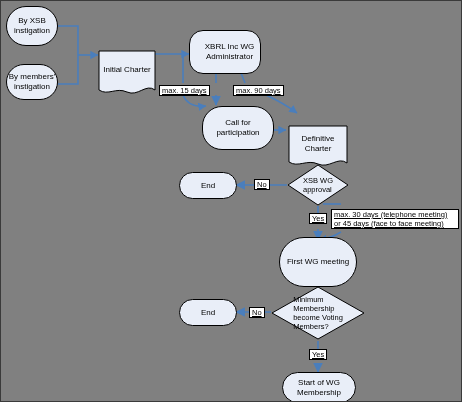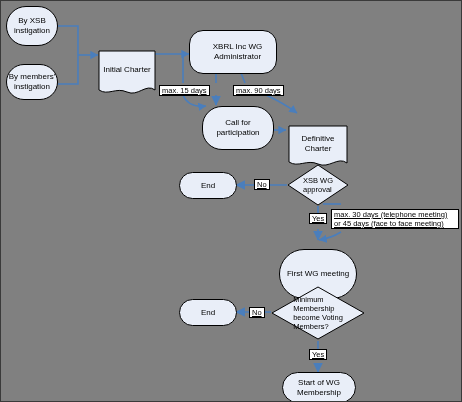--- a/index.html
+++ b/index.html
@@ -180,21 +180,21 @@
 
   <div class="doc-wrap" style="left:97px; top:29px; width:58px; height:48px;">
     <svg width="58" height="48" viewBox="0 0 58 48">
       <path d="M1,1 L57,1 L57,40 C48,33 40,47 29,42 C18,37 10,46 1,40 Z" fill="#e9eef8" stroke="#000" stroke-width="1"></path>
     </svg>
     <div class="doc-label">
       <span>Initial Charter</span>
     </div>
   </div>
 
-  <div class="node roundbox" style="left:188px; top:29px; width:88px; height:44px;padding-left:9px;">
+  <div class="node roundbox" style="left:188px; top:29px; width:72px; height:44px;padding-left:9px;">
     <div>
       <span>XBRL Inc WG</span><br>
       <span>Administrator</span>
     </div>
   </div>
 
   <div class="edge-label" style="left:158px; top:84px;">
     <span>max. 15 days</span>
   </div>
 
@@ -243,21 +243,21 @@
 
   <div class="edge-label" style="left:308px; top:212px;">
     <span>Yes</span>
   </div>
 
   <div class="edge-label multi" style="left:330px; top:208px; width:128px;">
     <span>max. 30 days (telephone meeting)</span>
     <span>or 45 days (face to face meeting)</span>
   </div>
 
-  <div class="node stadium" style="left:278px; top:248px; width:78px; height:50px;">
+  <div class="node stadium" style="left:278px; top:236px; width:78px; height:50px;">
     <span>First WG meeting</span>
   </div>
 
   <div class="diamond-wrap" style="left:270px; top:285px; width:94px; height:54px;">
     <svg width="94" height="54" viewBox="0 0 94 54">
       <path d="M47,1 L93,27 L47,53 L1,27 Z" fill="#e9eef8" stroke="#000" stroke-width="1"></path>
     </svg>
     <div class="diamond-label">
       <div>
         <span>Minimum</span><br>

